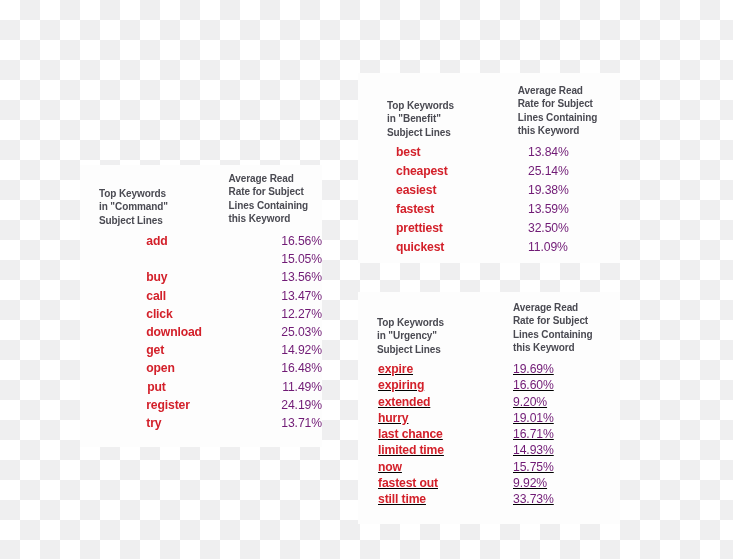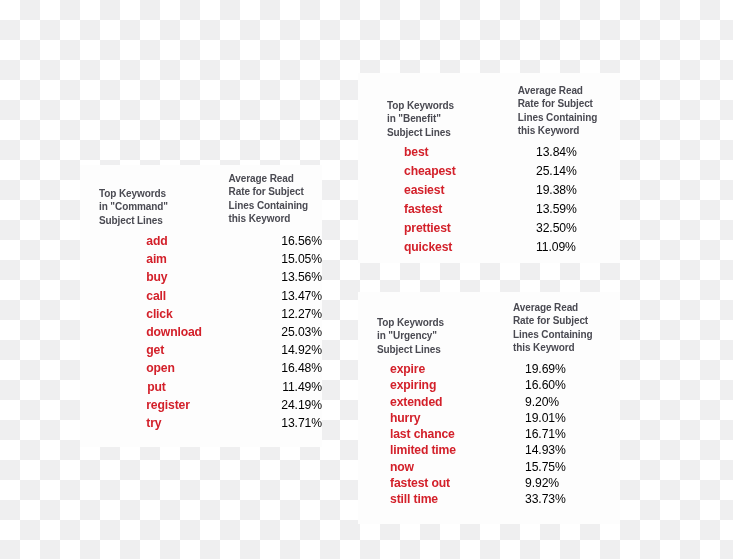--- a/index.html
+++ b/index.html
@@ -58,49 +58,49 @@
     font-size: 12.2px;
     color: #d3202a;
     letter-spacing: -0.15px;
     white-space: nowrap;
   }
 
   .val {
     font-family: "Liberation Sans", sans-serif;
     font-weight: normal;
     font-size: 12.2px;
-    color: #000000;
+    color: #701a75;
     letter-spacing: -0.1px;
     white-space: nowrap;
   }
 
   
   #card-command { left: 80px; top: 165px; width: 242px; height: 282px; }
   #card-command .card-head { left: 0; top: 22px; }
   #card-command .head-cell.first { margin-left: 19px; width: 136px; }
   #card-command .head-cell.second { width: 98px; margin-top: -15px; }
   #card-command .rows { left: 0; top: 69px; }
   #card-command .row { height: 18.2px; justify-content: flex-end; }
   #card-command .kw { margin-left: 20px; width: 135px; }
 
   
   #card-benefit { left: 358px; top: 73px; width: 262px; height: 190px; }
   #card-benefit .card-head { left: 0; top: 26px; }
   #card-benefit .head-cell.first { margin-left: 29px; width: 133px; }
   #card-benefit .head-cell.second { width: 104px; margin-top: -15px; }
-  #card-benefit .rows { left: 16px; top: 72px; }
+  #card-benefit .rows { left: 8px; top: 72px; }
   #card-benefit .row { height: 19.1px; }
   #card-benefit .kw { margin-left: 30px; width: 132px; }
 
   
   #card-urgency { left: 358px; top: 292px; width: 262px; height: 232px; }
   #card-urgency .card-head { left: 0; top: 24px; }
   #card-urgency .head-cell.first { margin-left: 19px; width: 136px; }
   #card-urgency .head-cell.second { width: 104px; margin-top: -15px; }
-  #card-urgency .rows { left: 12px; top: 70px; }
+  #card-urgency .rows { left: 0; top: 70px; text-decoration: underline; }
   #card-urgency .row { height: 16.3px; }
   #card-urgency .kw { margin-left: 20px; width: 135px; }
 </style>
 </head>
 <body>
 
 <div class="card" id="card-command">
   <div class="card-head">
     <div class="head-cell first">Top Keywords
 in "Command"
@@ -109,21 +109,20 @@
 Rate for Subject
 Lines Containing
 this Keyword</div>
   </div>
   <div class="rows">
       <div class="row">
         <div class="kw">add</div>
         <div class="val">16.56%</div>
       </div>
       <div class="row">
-        <div class="kw">aim</div>
         <div class="val">15.05%</div>
       </div>
       <div class="row">
         <div class="kw">buy</div>
         <div class="val">13.56%</div>
       </div>
       <div class="row">
         <div class="kw">call</div>
         <div class="val">13.47%</div>
       </div>

